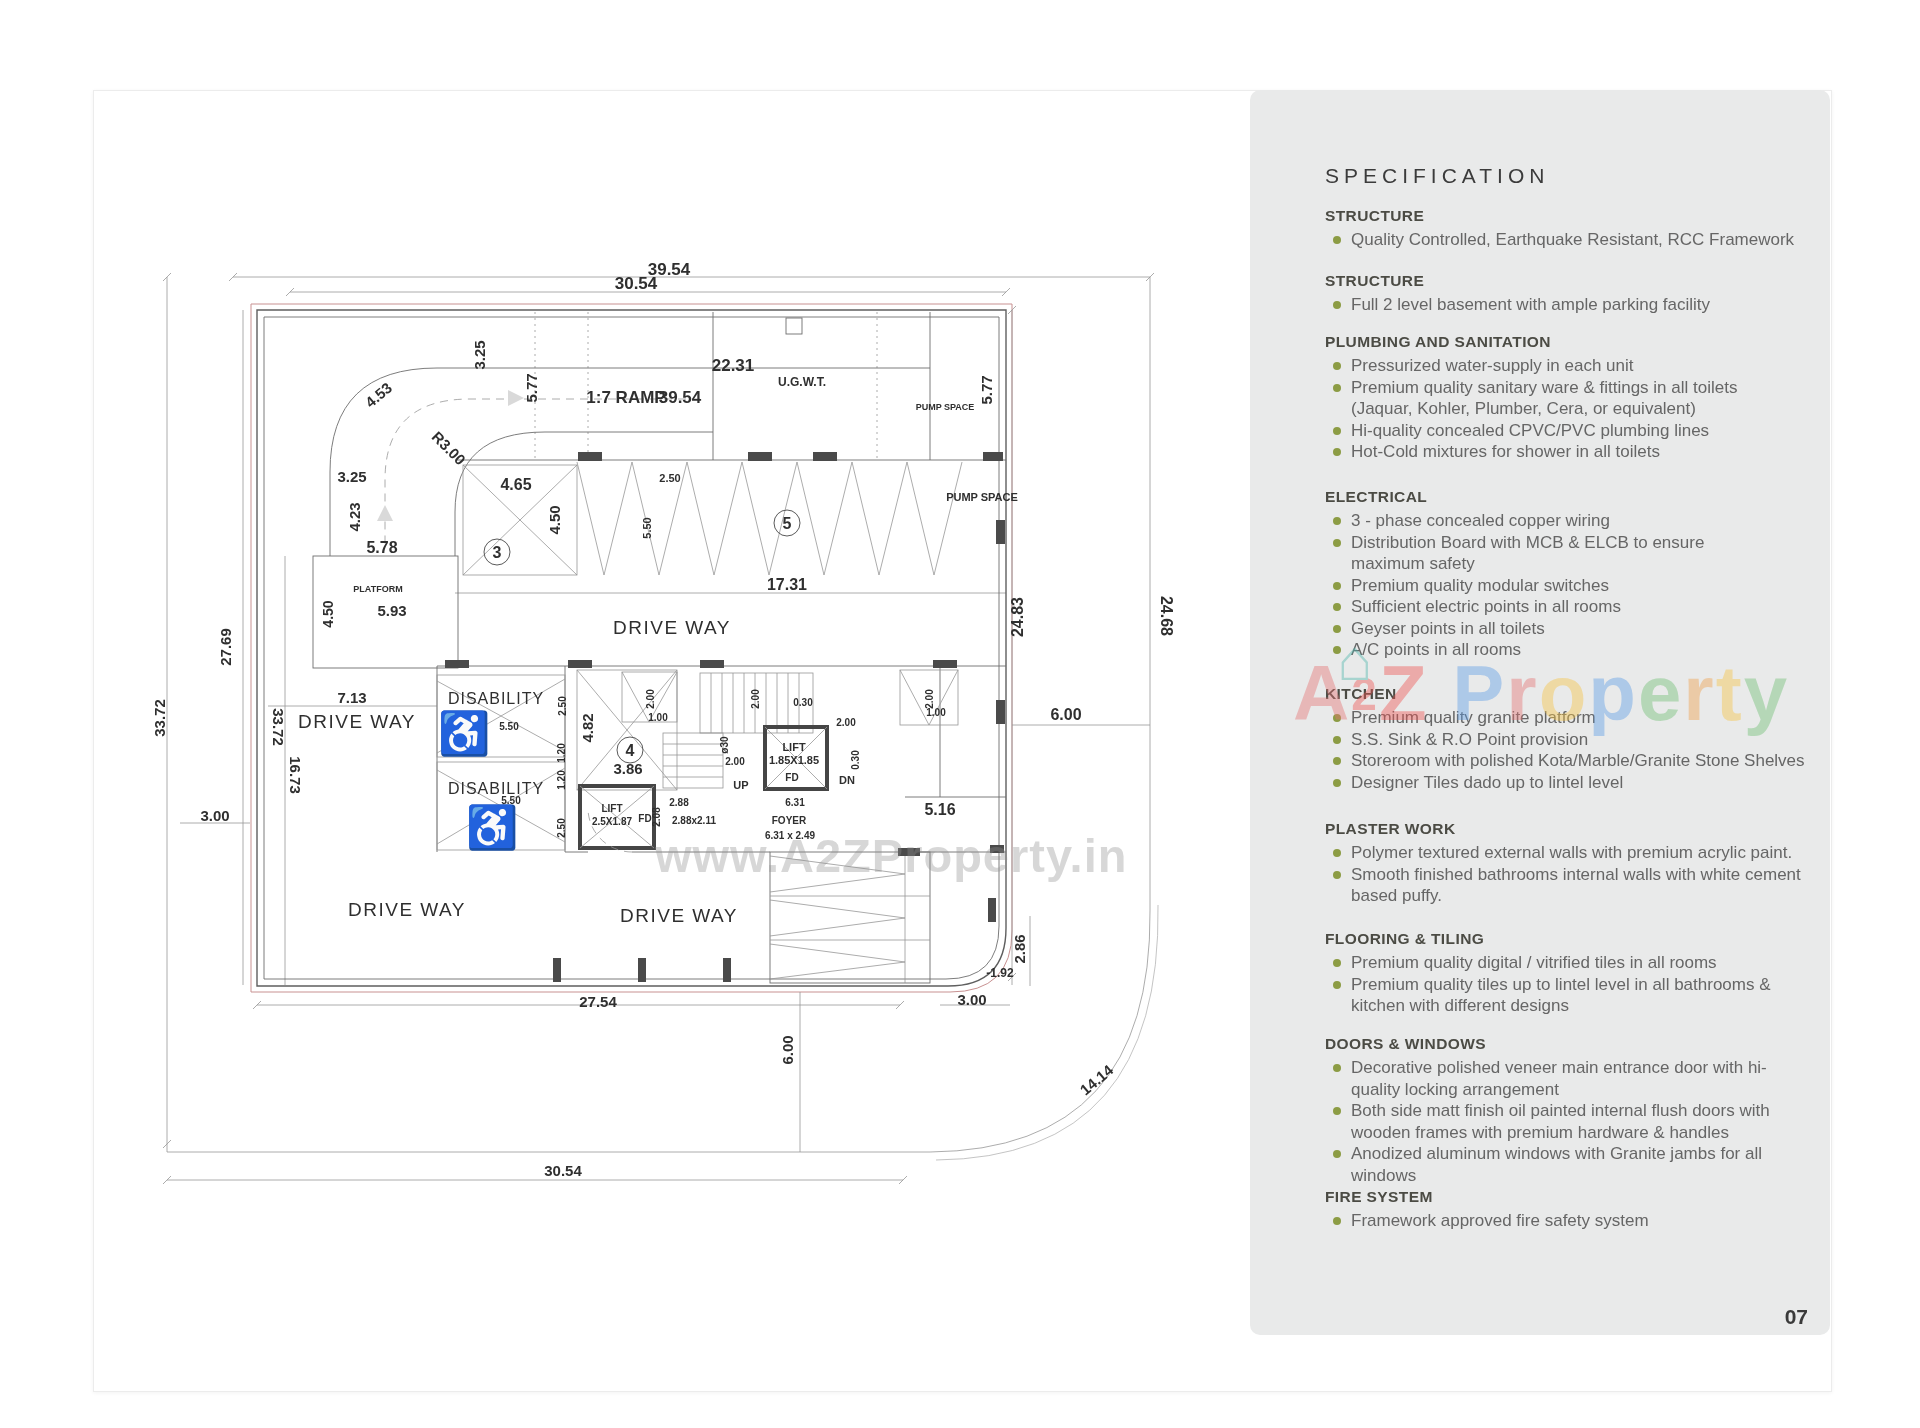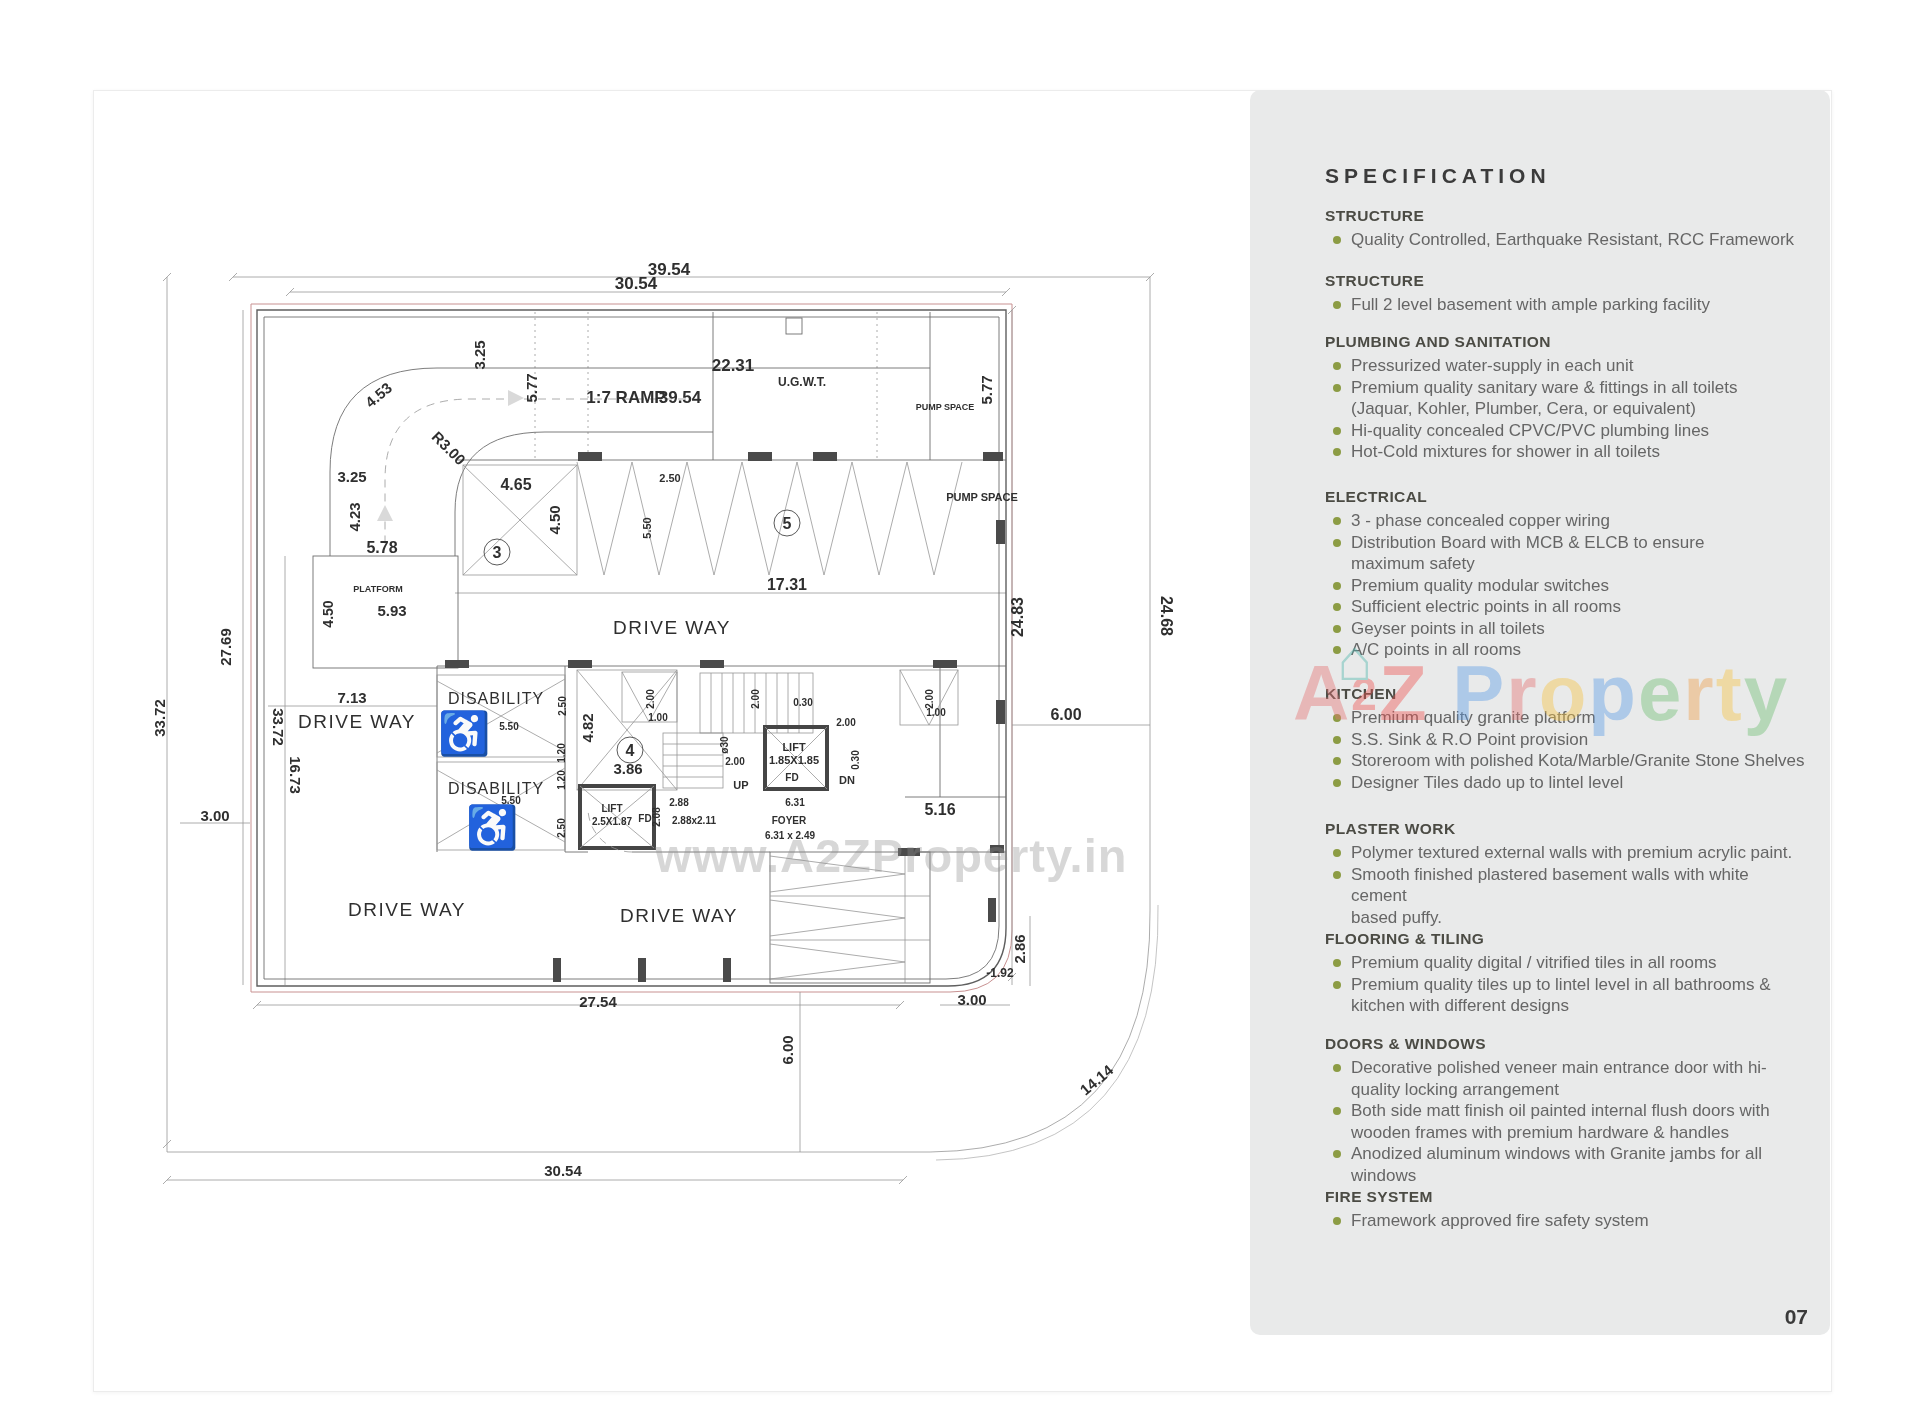--- a/index.html
+++ b/index.html
@@ -16,21 +16,21 @@
   .tl{fill:none;stroke:#b5b5b5;stroke-width:.8;}
   .w{fill:none;stroke:#454545;stroke-width:4;}
   .red{fill:none;stroke:#c89191;stroke-width:1;}
   .dash{stroke-dasharray:8 6;}
   .dot{stroke-dasharray:2 4;}
   .jamb{fill:#4a4a4a;stroke:none;}
   .lt{fill:#d9d9d9;stroke:none;}
   
   .spec-panel{position:absolute;left:1250px;top:90px;width:580px;height:1245px;
               background:#e9eaea;border-radius:10px;}
-  .spec-title{position:absolute;left:75px;top:74px;font-size:21px;font-weight:bold;
+  .spec-title{position:absolute;left:75px;top:74px;font-size:21px;font-weight:normal;
               letter-spacing:5px;color:#3b3b3b;margin:0;}
   .spec-section{position:absolute;left:75px;width:480px;}
   .spec-head{font-size:15.5px;font-weight:bold;color:#4b4b44;letter-spacing:.4px;
              margin:0 0 4px 0;}
   .spec-item{position:relative;padding-left:26px;font-size:17px;line-height:21.5px;
              color:#666666;white-space:pre-line;}
   .spec-item .dot-b{position:absolute;left:8px;top:7px;width:8px;height:8px;
              border-radius:50%;background:#8c9c44;}
   .pageno{position:absolute;right:22px;bottom:6px;font-size:21px;font-weight:bold;
           color:#3a3a3a;margin-left:12px;}
@@ -313,21 +313,21 @@
       <section class="spec-section" style="top: 595px;">
         <h2 class="spec-head">KITCHEN</h2>
         <div class="spec-item"><span class="dot-b" style="background: rgb(140, 156, 68);"></span><span>Premium quality granite platform</span></div>
         <div class="spec-item"><span class="dot-b" style="background: rgb(140, 156, 68);"></span><span>S.S. Sink &amp; R.O Point provision</span></div>
         <div class="spec-item"><span class="dot-b" style="background: rgb(140, 156, 68);"></span><span>Storeroom with polished Kota/Marble/Granite Stone Shelves</span></div>
         <div class="spec-item"><span class="dot-b" style="background: rgb(140, 156, 68);"></span><span>Designer Tiles dado up to lintel level</span></div>
       </section>
       <section class="spec-section" style="top: 730px;">
         <h2 class="spec-head">PLASTER WORK</h2>
         <div class="spec-item"><span class="dot-b" style="background: rgb(140, 156, 68);"></span><span>Polymer textured external walls with premium acrylic paint.</span></div>
-        <div class="spec-item"><span class="dot-b" style="background: rgb(140, 156, 68);"></span><span>Smooth finished plastered basement walls with white cement
+        <div class="spec-item"><span class="dot-b" style="background: rgb(140, 156, 68);"></span><span>Smooth finished bathrooms internal walls with white cement
 based puffy.</span></div>
       </section>
       <section class="spec-section" style="top: 840px;">
         <h2 class="spec-head">FLOORING &amp; TILING</h2>
         <div class="spec-item"><span class="dot-b" style="background: rgb(140, 156, 68);"></span><span>Premium quality digital / vitrified tiles in all rooms</span></div>
         <div class="spec-item"><span class="dot-b" style="background: rgb(140, 156, 68);"></span><span>Premium quality tiles up to lintel level in all bathrooms &amp;
 kitchen with different designs</span></div>
       </section>
       <section class="spec-section" style="top: 945px;">
         <h2 class="spec-head">DOORS &amp; WINDOWS</h2>

